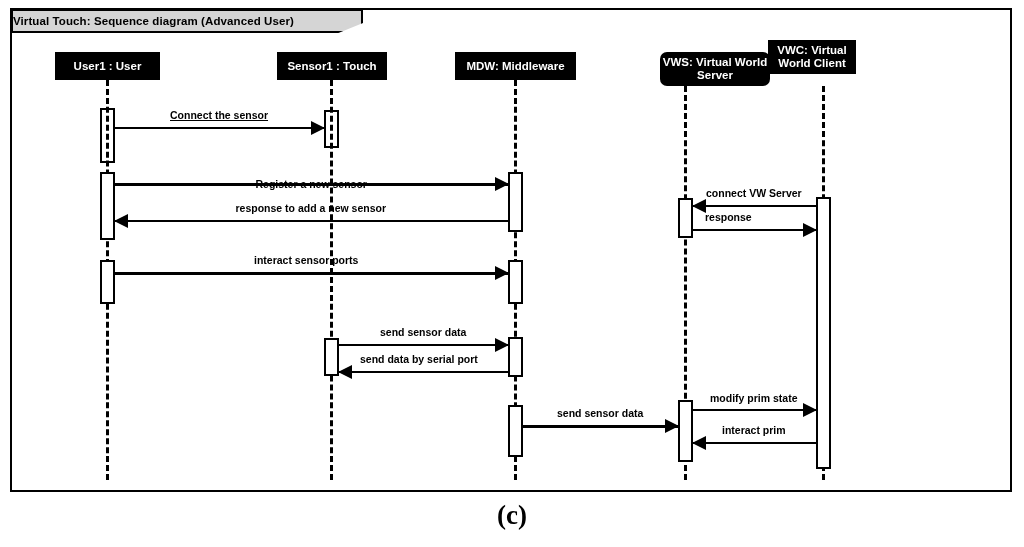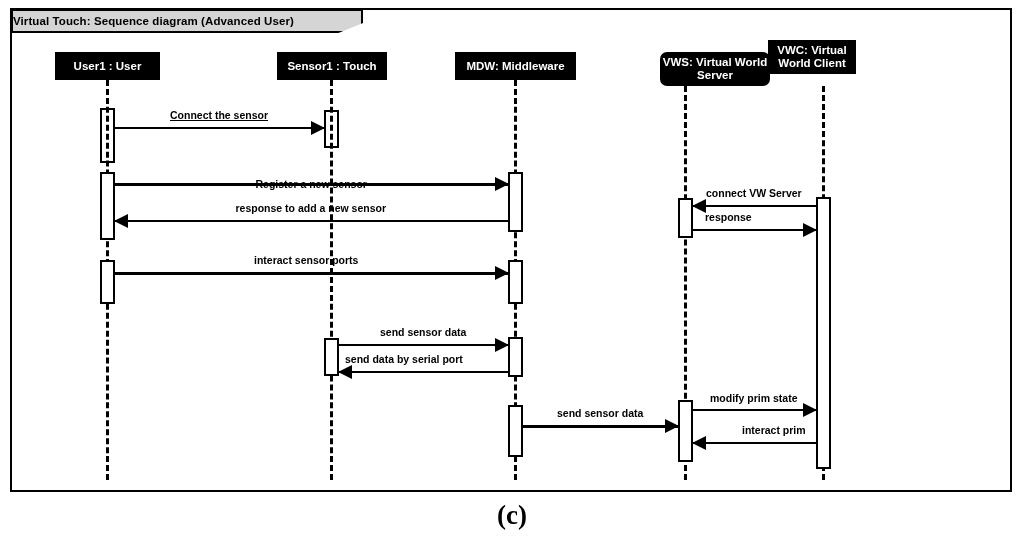--- a/index.html
+++ b/index.html
@@ -188,27 +188,27 @@
       <div class="arrow-head right" style="top: 223px; left: 802.5px;"></div>
       <div class="msg-label" style="top: 211px; left: 705px; width: auto;">response</div>
       <div class="msg-line" style="left: 113.5px; top: 271.5px; width: 395px; height: 3px;"></div>
       <div class="arrow-head right" style="top: 266px; left: 494.5px;"></div>
       <div class="msg-label" style="top: 254px; left: 254px; width: auto;">interact sensor ports</div>
       <div class="msg-line" style="left: 337.5px; top: 344px; width: 171px; height: 2px;"></div>
       <div class="arrow-head right" style="top: 338px; left: 494.5px;"></div>
       <div class="msg-label" style="top: 326px; left: 380px; width: auto;">send sensor data</div>
       <div class="msg-line" style="left: 337.5px; top: 371px; width: 171px; height: 2px;"></div>
       <div class="arrow-head left" style="top: 365px; left: 337.5px;"></div>
-      <div class="msg-label" style="top: 353px; left: 345px; width: auto;">send data by serial port</div>
+      <div class="msg-label" style="top: 353px; left: 360px; width: auto;">send data by serial port</div>
       <div class="msg-line" style="left: 521.5px; top: 424.5px; width: 157px; height: 3px;"></div>
       <div class="arrow-head right" style="top: 419px; left: 664.5px;"></div>
       <div class="msg-label" style="top: 407px; left: 557px; width: auto;">send sensor data</div>
       <div class="msg-line" style="left: 691.5px; top: 409px; width: 125px; height: 2px;"></div>
       <div class="arrow-head right" style="top: 403px; left: 802.5px;"></div>
       <div class="msg-label" style="top: 392px; left: 710px; width: auto;">modify prim state</div>
       <div class="msg-line" style="left: 691.5px; top: 442px; width: 125px; height: 2px;"></div>
       <div class="arrow-head left" style="top: 436px; left: 691.5px;"></div>
-      <div class="msg-label" style="top: 424px; left: 722px; width: auto; margin-left: 20px;">interact prim</div>
+      <div class="msg-label" style="top: 424px; left: 722px; width: auto;">interact prim</div>
     </div>
 
   <div id="caption">(c)</div>
 
 </div>
 
 </body></html>

